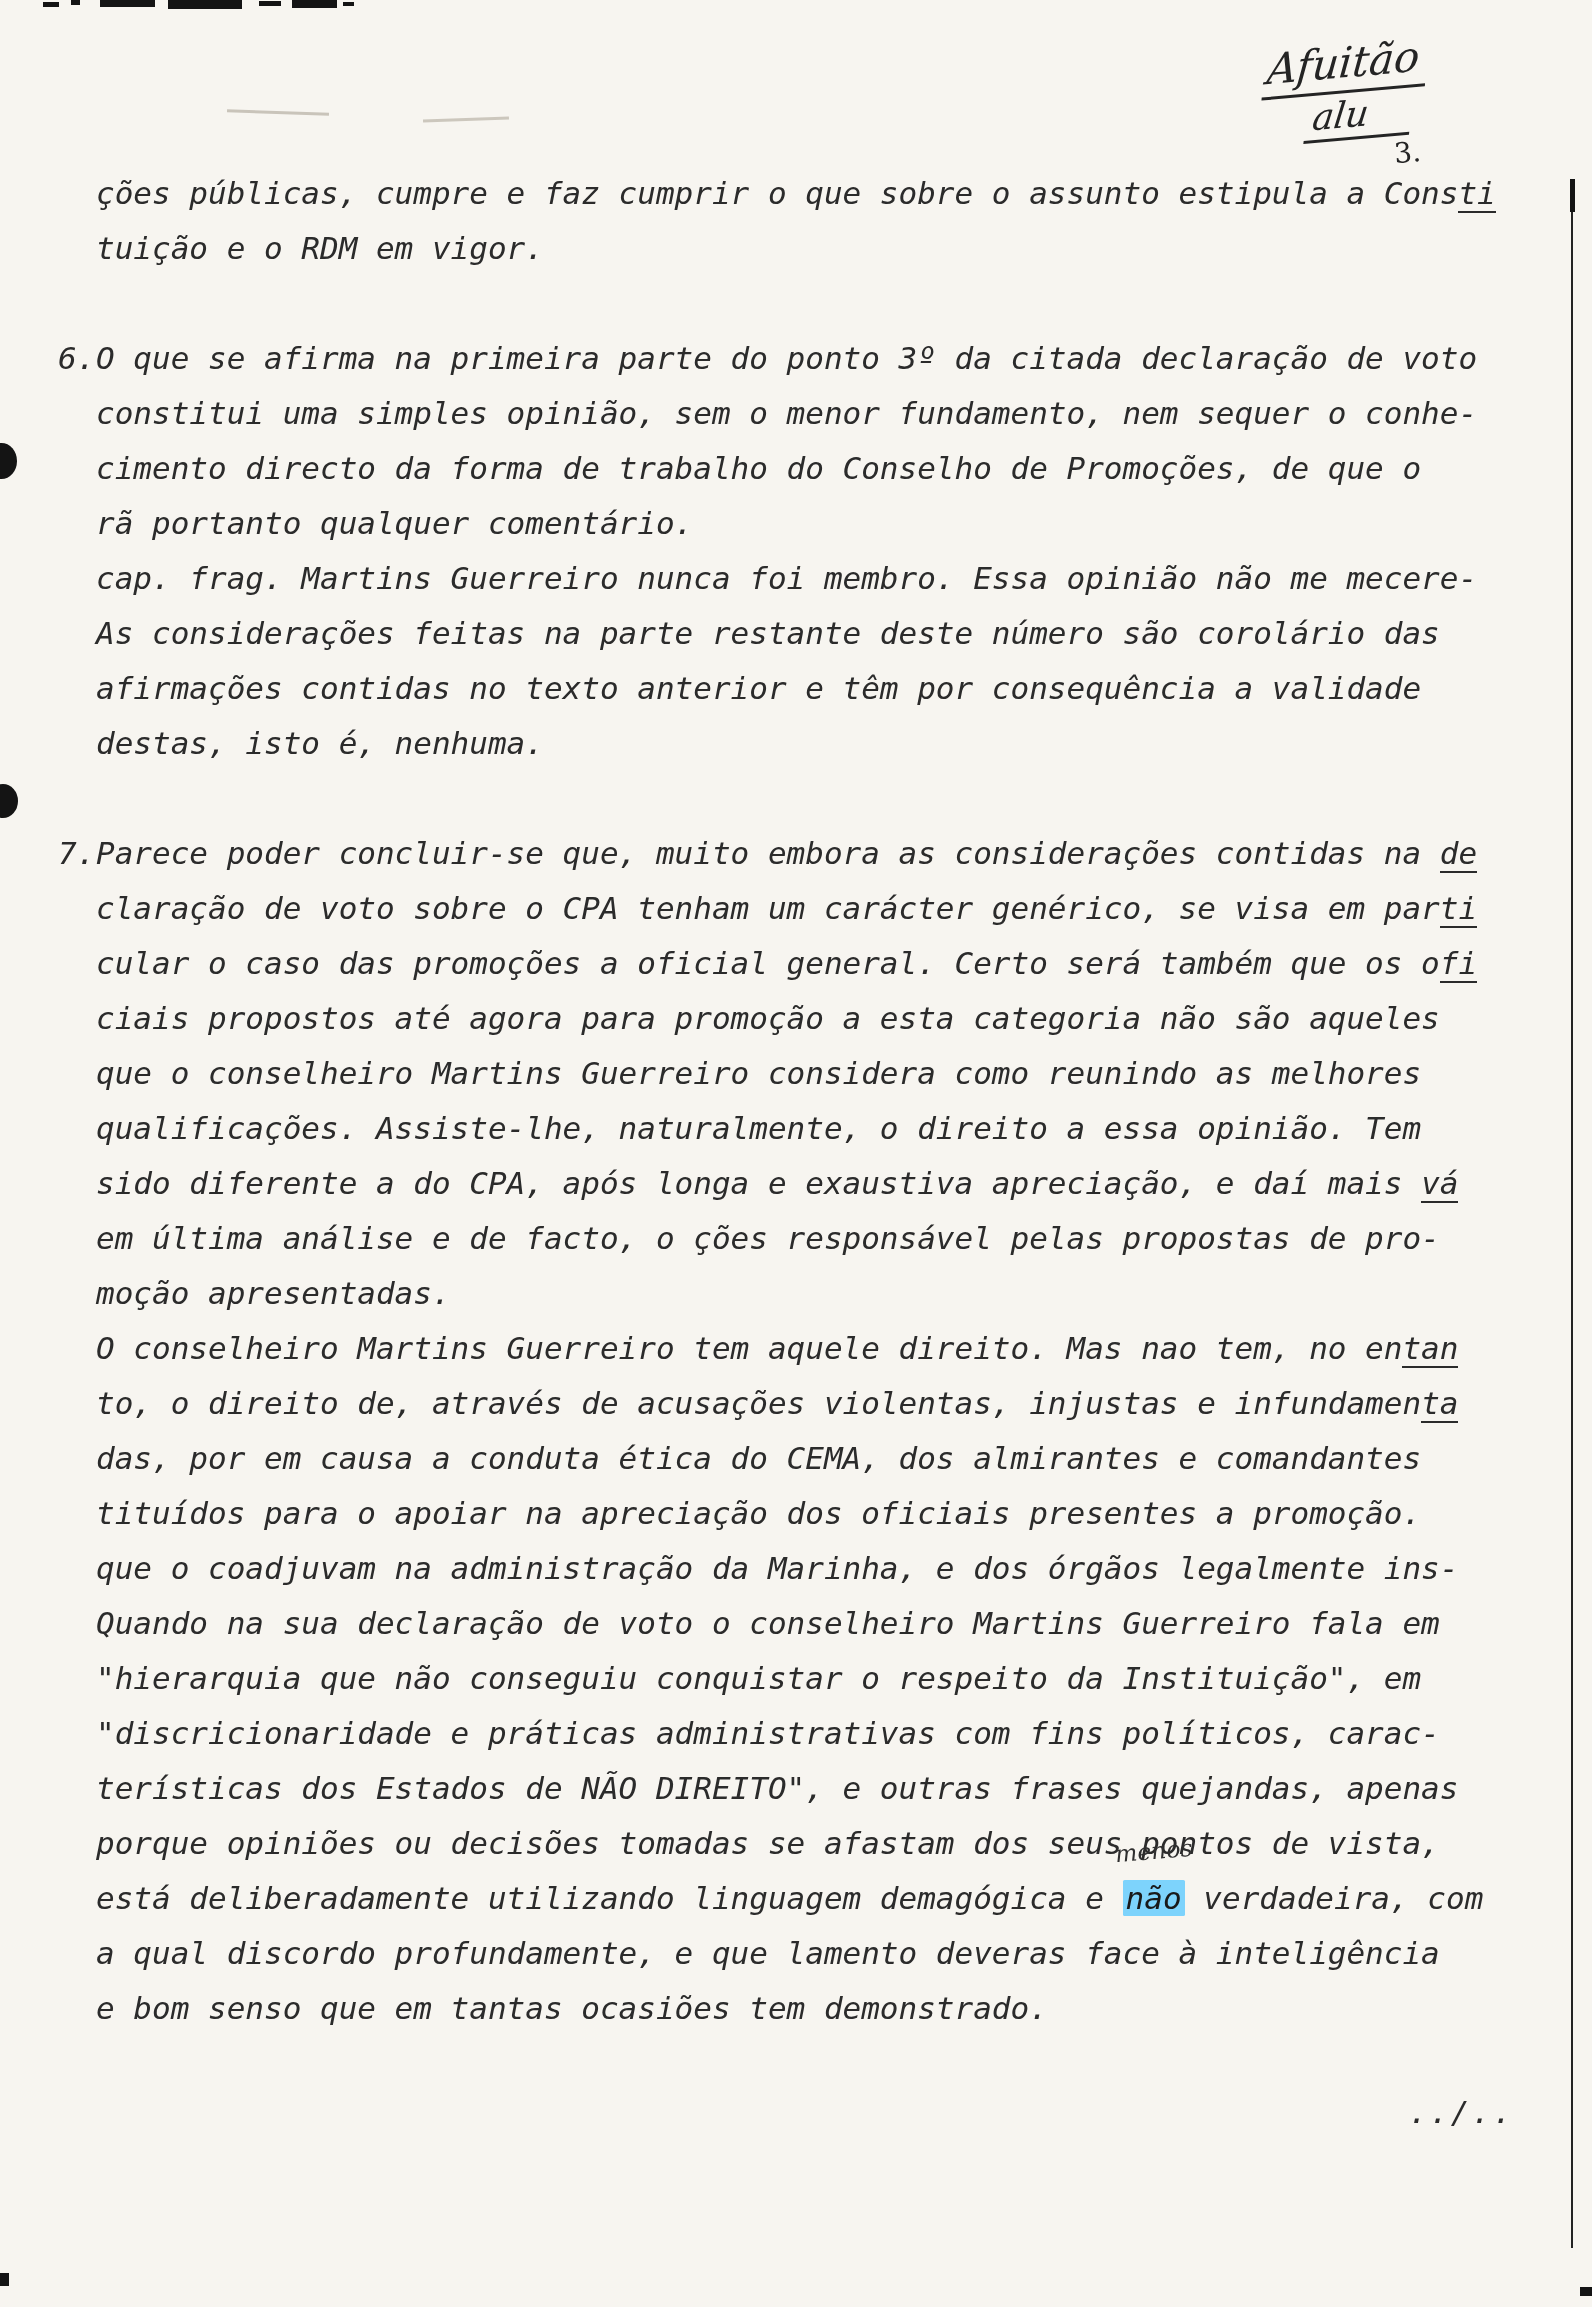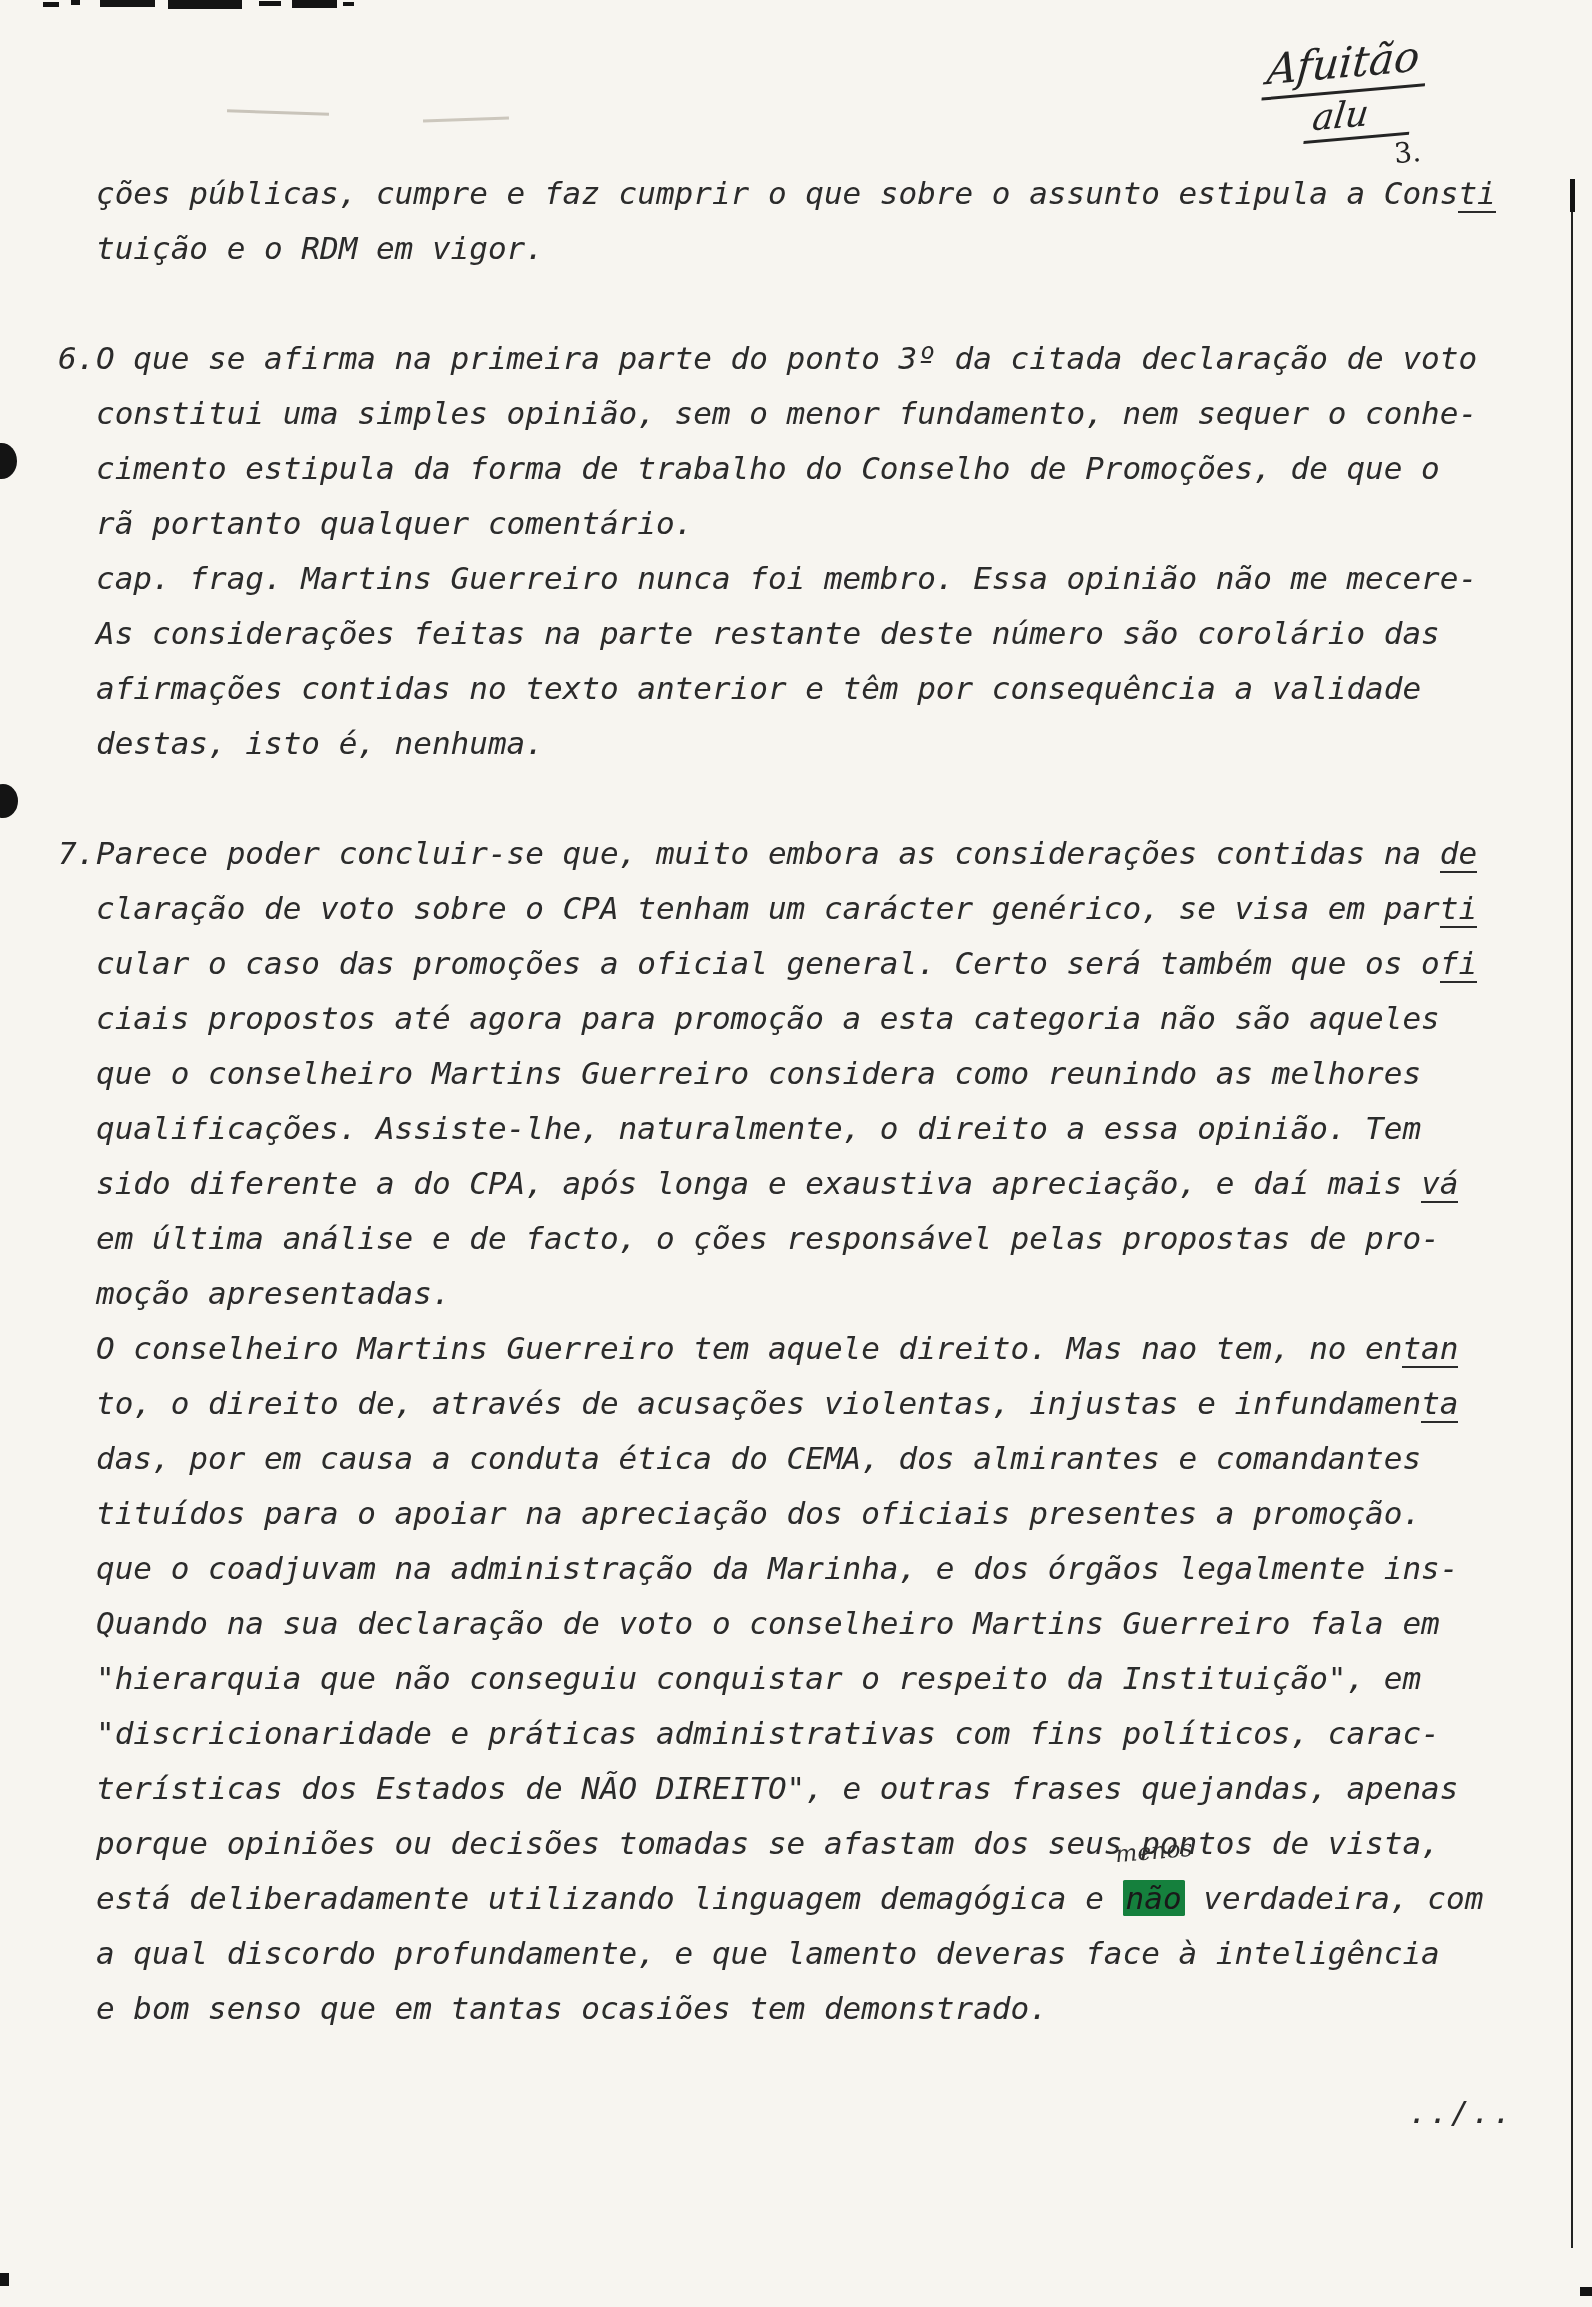--- a/index.html
+++ b/index.html
@@ -24,21 +24,21 @@
     line-height:55px;
   }
   .tline { white-space:pre; min-height:55px; }
   .para + .para { margin-top:55px; }
   .numbered { position:relative; }
   .pnum { position:absolute; left:-38px; top:0; }
   .uend { border-bottom:2.4px solid #2b2b2b; }
 
   
   .strike-wrap { position:relative; display:inline-block; }
-  .struck { background:#15803d; color:#191919; padding:0 3.1px; border-radius:1.6px; }
+  .struck { background:#7dd3fc; color:#191919; padding:0 3.1px; border-radius:1.6px; }
   .hw-insert {
     position:absolute; left:-7.8px; top:-31px;
     font-family:"DejaVu Serif", serif; font-style:italic;
     font-size:23.5px; color:#2f2f2f; line-height:1;
     transform:rotate(-5deg); white-space:nowrap;
   }
 
   
   .handwritten {
     position:absolute; top:41px; right:161px;
@@ -122,21 +122,21 @@
     <div class="para">
         <div class="tline">ções públicas, cumpre e faz cumprir o que sobre o assunto estipula a Cons<span class="uend">ti</span></div>
         <div class="tline">tuição e o RDM em vigor.</div>
       </div>
 
     <div class="para numbered">
       <div class="pnum">6.</div>
       <div class="pbody">
           <div class="tline">O que se afirma na primeira parte do ponto 3º da citada declaração de voto</div>
           <div class="tline">constitui uma simples opinião, sem o menor fundamento, nem sequer o conhe-</div>
-          <div class="tline">cimento estipula da forma de trabalho do Conselho de Promoções, de que o</div>
+          <div class="tline">cimento directo da forma de trabalho do Conselho de Promoções, de que o</div>
           <div class="tline">rã portanto qualquer comentário.</div>
           <div class="tline">cap. frag. Martins Guerreiro nunca foi membro. Essa opinião não me mecere-</div>
           <div class="tline">As considerações feitas na parte restante deste número são corolário das</div>
           <div class="tline">afirmações contidas no texto anterior e têm por consequência a validade</div>
           <div class="tline">destas, isto é, nenhuma.</div>
         </div>
     </div>
 
     <div class="para numbered">
       <div class="pnum">7.</div>

